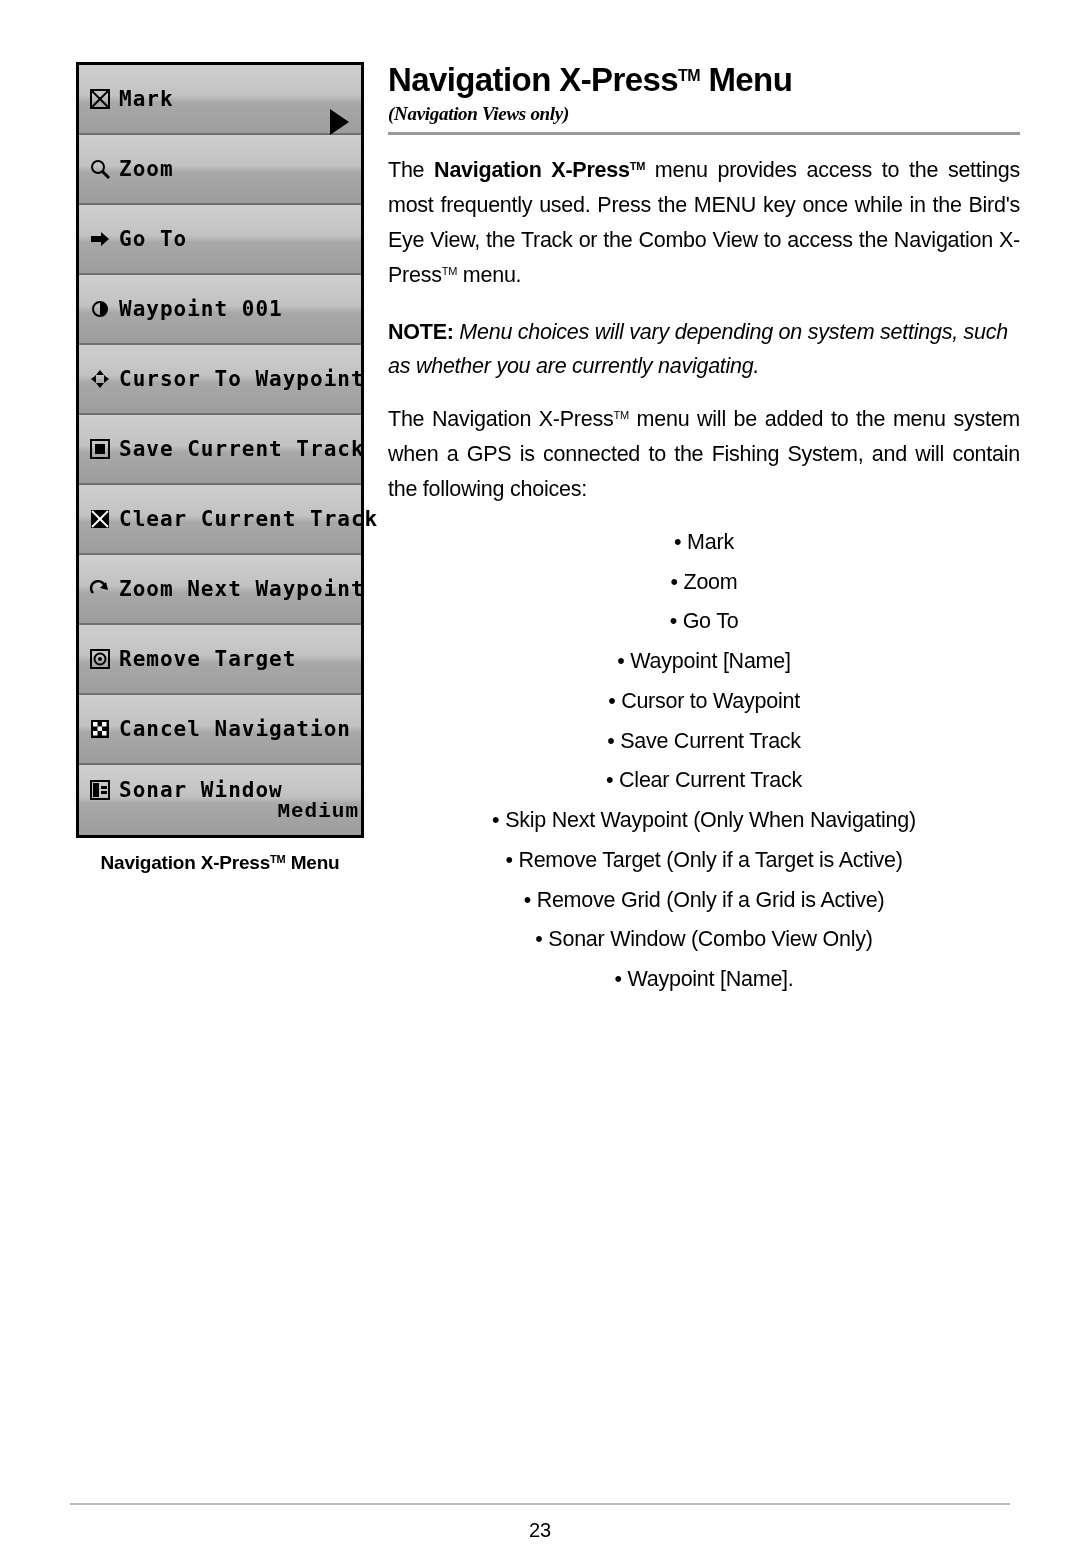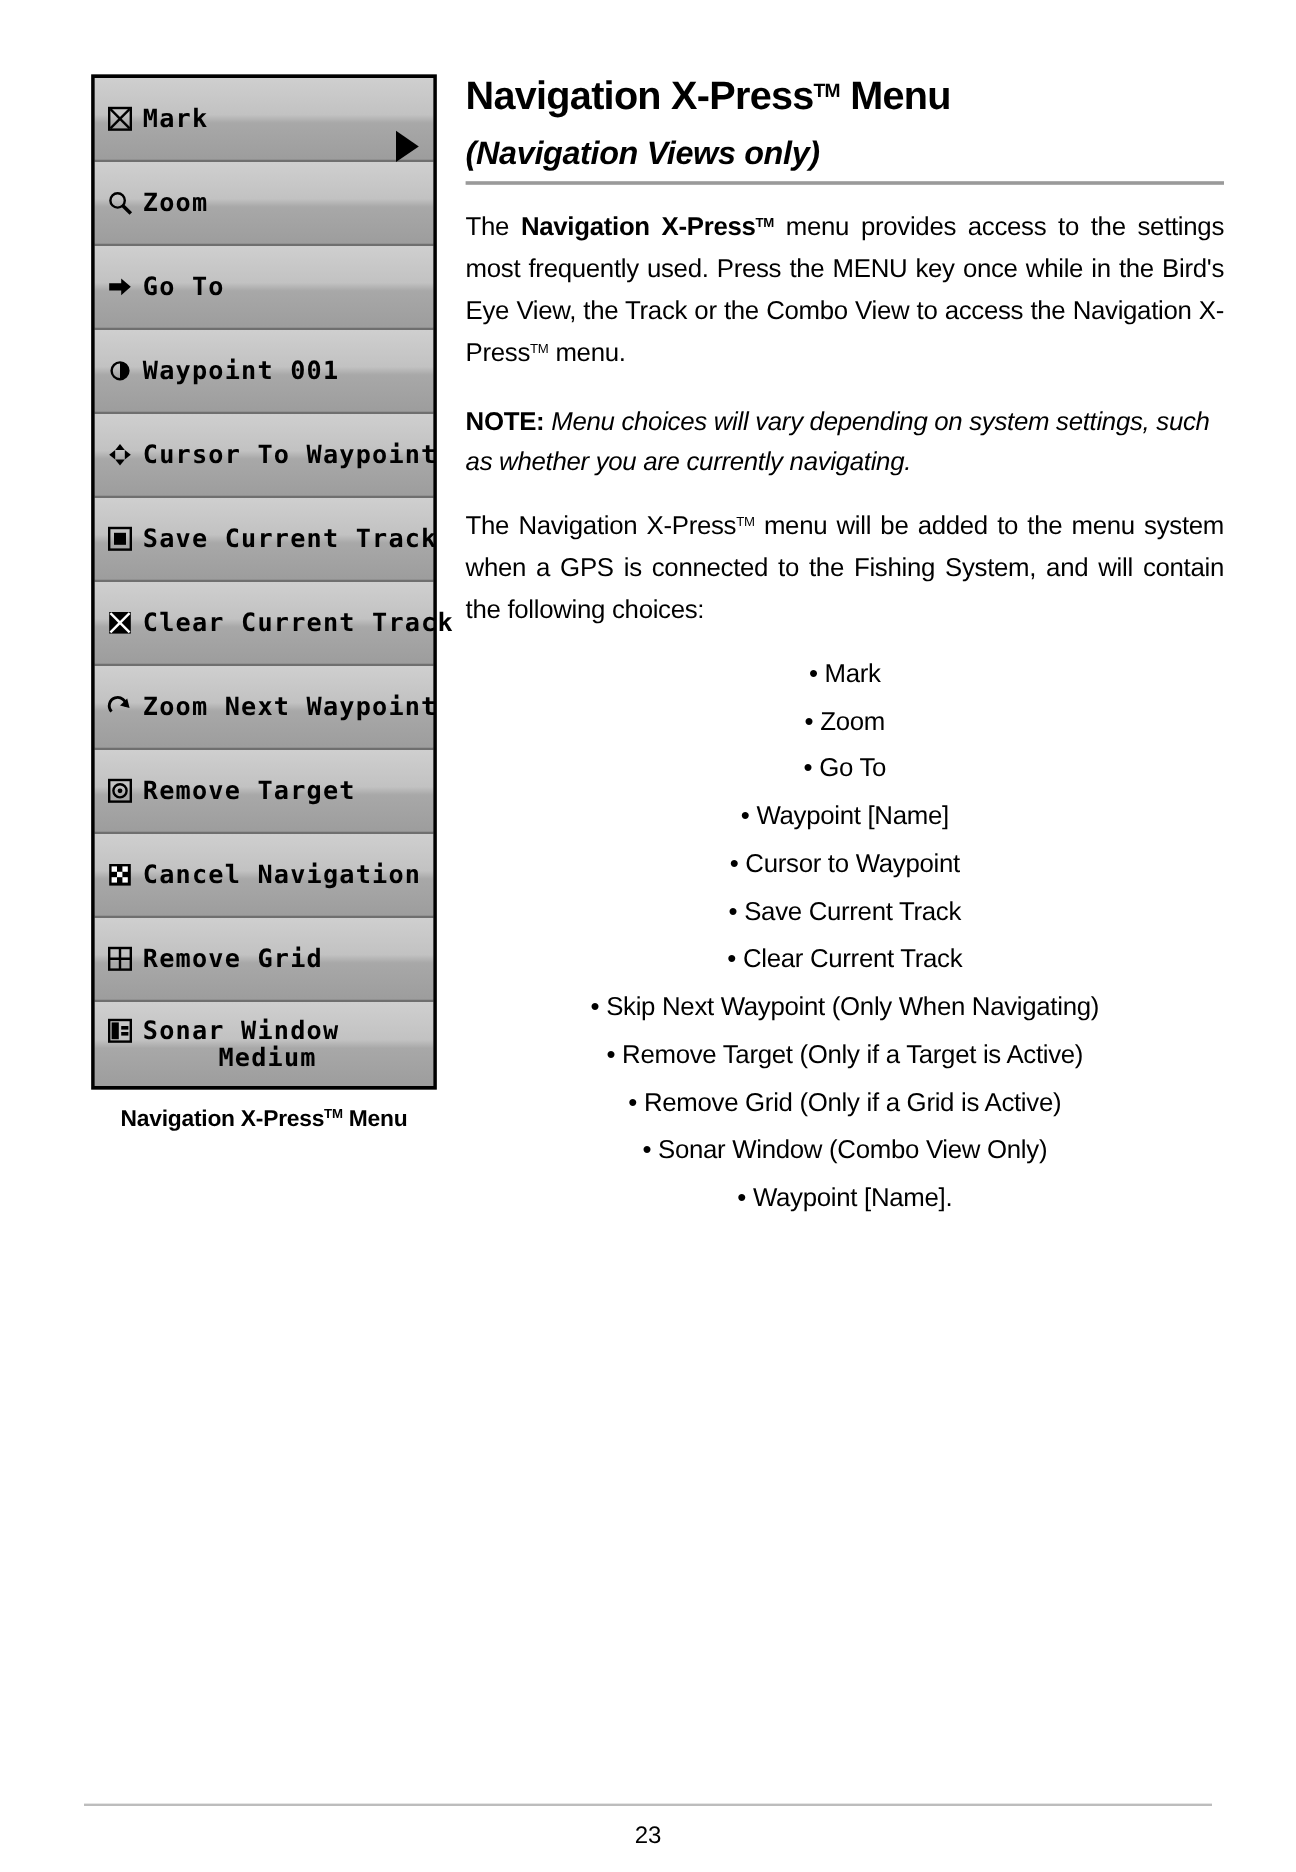--- a/index.html
+++ b/index.html
@@ -63,24 +63,25 @@
     align-items: flex-start;
     justify-content: center;
     padding-left: 8px;
   }
   .menu-item.two-line .row1 {
     display: flex;
     align-items: center;
   }
   .menu-item.two-line .row2 {
     width: 100%;
-    text-align: center;
+    text-align: right;
     padding-right: 2px;
     box-sizing: border-box;
     margin-top: -2px;
+    font-family: Liberation Mono, monospace;
   }
   .menu-arrow {
     position: absolute;
     right: 12px;
     top: 44px;
     width: 0; height: 0;
     border-top: 13px solid transparent;
     border-bottom: 13px solid transparent;
     border-left: 19px solid #000;
   }
@@ -104,25 +105,26 @@
   h1#title {
     margin: 0;
     font-family: "Liberation Sans", sans-serif;
     font-weight: bold;
     font-size: 33px;
     letter-spacing: -0.6px;
     line-height: 1.1;
   }
   h1#title sup { font-size: 16px; vertical-align: 10px; }
   #subtitle {
-    margin-top: 15px;
+    margin-top: 5px;
     font-style: italic;
     font-weight: bold;
-    font-size: 27px;
+    font-size: 19px;
     letter-spacing: -0.3px;
+    font-family: Liberation Serif, serif;
   }
   #rule {
     margin-top: 7px;
     border-top: 3px solid #9a9a9a;
     width: 100%;
   }
   p.body {
     font-size: 21.5px;
     line-height: 1.62;
     text-align: justify;
@@ -281,30 +283,20 @@
             <rect x="4" y="4" width="4.5" height="4.5" fill="#fff"></rect>
             <rect x="13" y="4" width="4.5" height="4.5" fill="#fff"></rect>
             <rect x="8.5" y="8.5" width="4.5" height="4.5" fill="#fff"></rect>
             <rect x="4" y="13" width="4.5" height="4.5" fill="#fff"></rect>
             <rect x="13" y="13" width="4.5" height="4.5" fill="#fff"></rect>
           </svg>
       </span>
       <span class="mi-label">Cancel Navigation</span>
     </div>
 
-    <div class="menu-item">
-      <span class="mi-icon">
-        <svg width="22" height="22" viewBox="0 0 22 22">
-            <rect x="2" y="2" width="18" height="18" fill="none" stroke="#000" stroke-width="2"></rect>
-            <line x1="11" y1="2" x2="11" y2="20" stroke="#000" stroke-width="2"></line>
-            <line x1="2" y1="11" x2="20" y2="11" stroke="#000" stroke-width="2"></line>
-          </svg>
-      </span>
-      <span class="mi-label">Remove Grid</span>
-    </div>
 
     <div class="menu-item two-line">
       <span class="row1">
         <span class="mi-icon">
           <svg width="22" height="22" viewBox="0 0 22 22">
               <rect x="2" y="2" width="18" height="18" fill="none" stroke="#000" stroke-width="2"></rect>
               <rect x="4" y="4" width="6" height="14" fill="#000"></rect>
               <rect x="12" y="7" width="6" height="3" fill="#000"></rect>
               <rect x="12" y="12" width="6" height="3" fill="#000"></rect>
             </svg>

